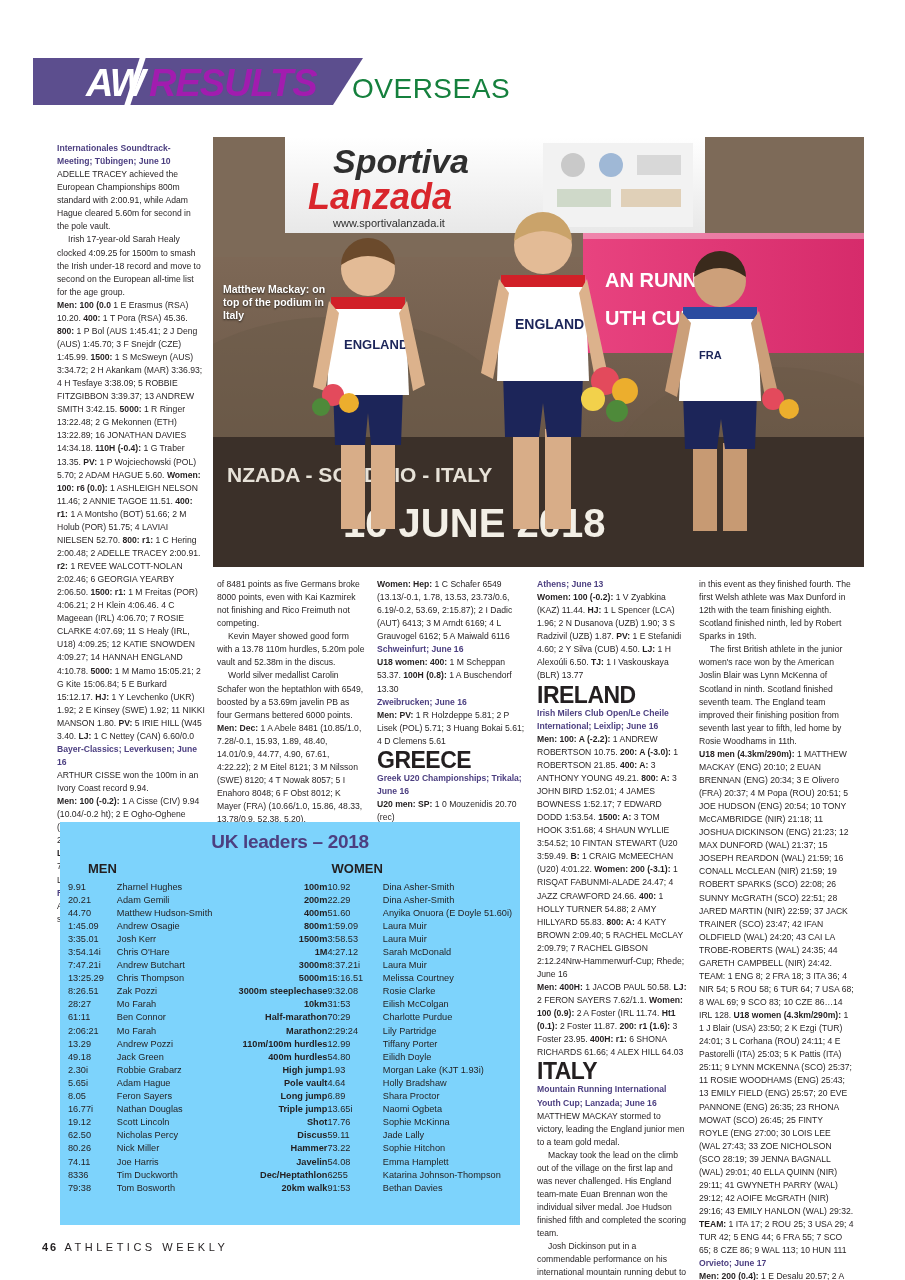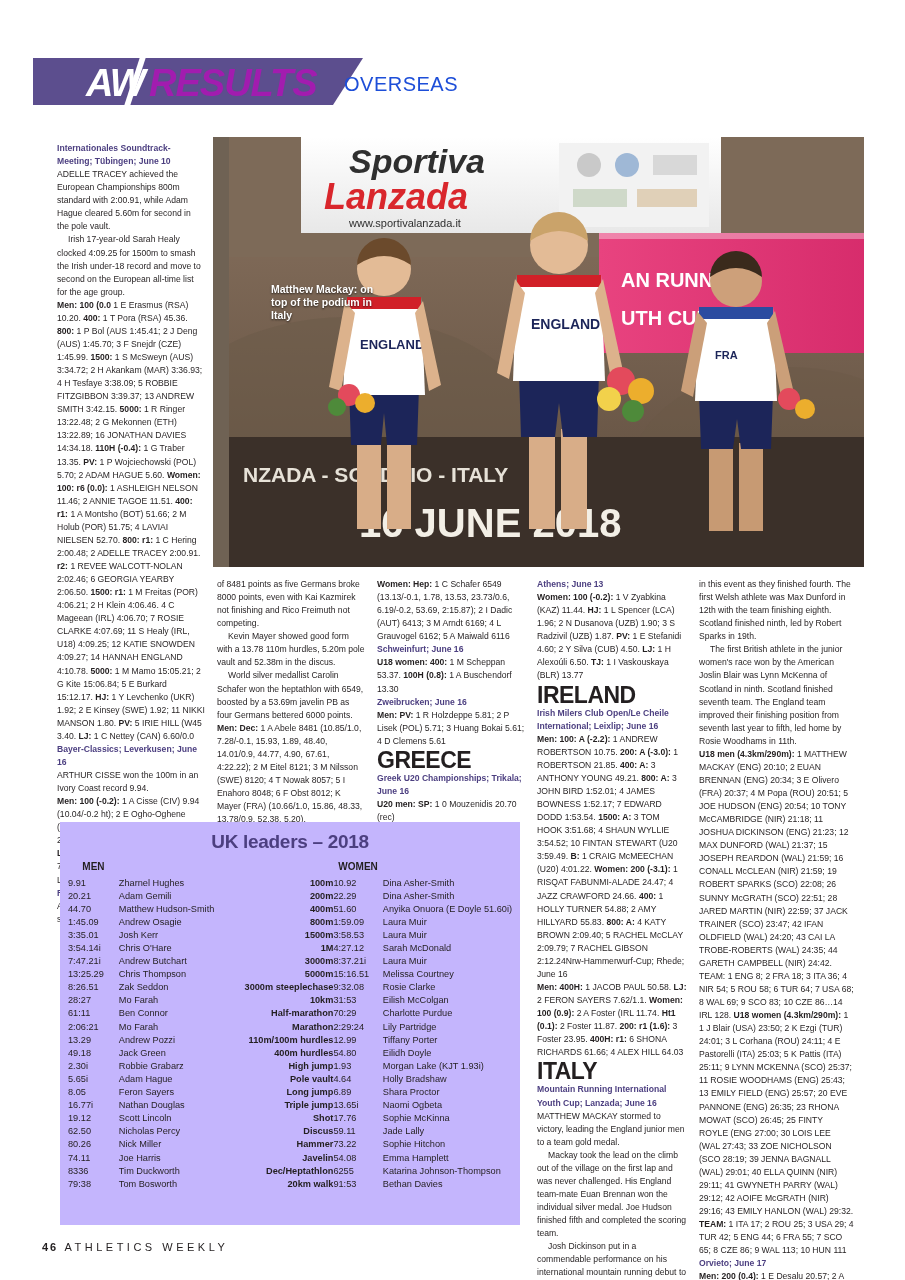--- a/index.html
+++ b/index.html
@@ -39,45 +39,43 @@
     background: #ffffff;
     transform: skewX(-18deg);
   }
   .masthead-results {
     position: absolute; left: 116px; top: 4px;
     font-size: 38px; font-weight: bold; font-style: italic;
     color: #a21caf; letter-spacing: -1px;
     font-family: "Liberation Sans", sans-serif;
   }
   .masthead-section {
-    position: absolute; left: 344px; top: 73px;
-    font-size: 20px; color: #1d4ed8;
+    position: absolute; left: 352px; top: 73px;
+    font-size: 28px; color: #15803d;
     letter-spacing: 0.5px;
     font-family: "Liberation Sans", sans-serif;
   }
 
   
   .photo {
     position: absolute;
     left: 213px; top: 137px;
     width: 651px; height: 430px;
     overflow: hidden;
     background: #6f6254;
-    padding-left: 16px;
   }
   .photo svg { display: block; }
   .photo-caption {
     position: absolute;
     left: 223px; top: 283px;
     width: 120px;
     font-size: 10.5px; font-weight: bold;
     line-height: 1.25;
     color: #ffffff;
     text-shadow: 0 1px 2px rgba(0,0,0,0.7);
-    margin-left: 48px;
   }
 
   
   .col {
     position: absolute;
     font-size: 8.6px;
     line-height: 1.52;
     color: #231f20;
     text-align: left;
     width: 148px;
@@ -103,41 +101,41 @@
   #col2 { left: 217px; top: 578px; width: 148px; }
   #col3 { left: 377px; top: 578px; width: 148px; }
   #col4 { left: 537px; top: 578px; width: 150px; }
   #col5 { left: 699px; top: 578px; width: 155px; }
 
   
   .leaders {
     position: absolute;
     left: 60px; top: 822px;
     width: 460px; height: 403px;
-    background: #c4b5fd;
+    background: #7dd3fc;
     padding: 6px 8px 6px 8px;
   }
   .leaders-title {
     text-align: center;
     color: #4c3f80;
     font-weight: bold;
     font-size: 19px;
     letter-spacing: -0.3px;
     margin: 3px 0 8px 0;
   }
   table.lt {
     width: 100%;
     border-collapse: collapse;
     font-size: 9.2px;
     color: #231f20;
   }
   table.lt th {
-    text-align: center;
+    text-align: right;
     font-weight: bold;
-    font-size: 10px;
+    font-size: 13px;
     padding: 0 0 4px 0;
   }
   table.lt td {
     padding: 1.55px 0;
     vertical-align: top;
     white-space: nowrap;
   }
   .c-mark  { width: 70px; }
   .c-name  { width: 135px; }
   .c-event { width: 118px; text-align: right; font-weight: bold; }
@@ -389,21 +387,21 @@
         </tr>
         <tr>
           <td class="c-mark">13:25.29</td>
           <td class="c-name">Chris Thompson</td>
           <td class="c-event">5000m</td>
           <td class="c-wmark">15:16.51</td>
           <td class="c-wname">Melissa Courtney</td>
         </tr>
         <tr>
           <td class="c-mark">8:26.51</td>
-          <td class="c-name">Zak Seddon</td>
+          <td class="c-name">Zak Pozzi</td>
           <td class="c-event">3000m steeplechase</td>
           <td class="c-wmark">9:32.08</td>
           <td class="c-wname">Rosie Clarke</td>
         </tr>
         <tr>
           <td class="c-mark">28:27</td>
           <td class="c-name">Mo Farah</td>
           <td class="c-event">10km</td>
           <td class="c-wmark">31:53</td>
           <td class="c-wname">Eilish McColgan</td>

